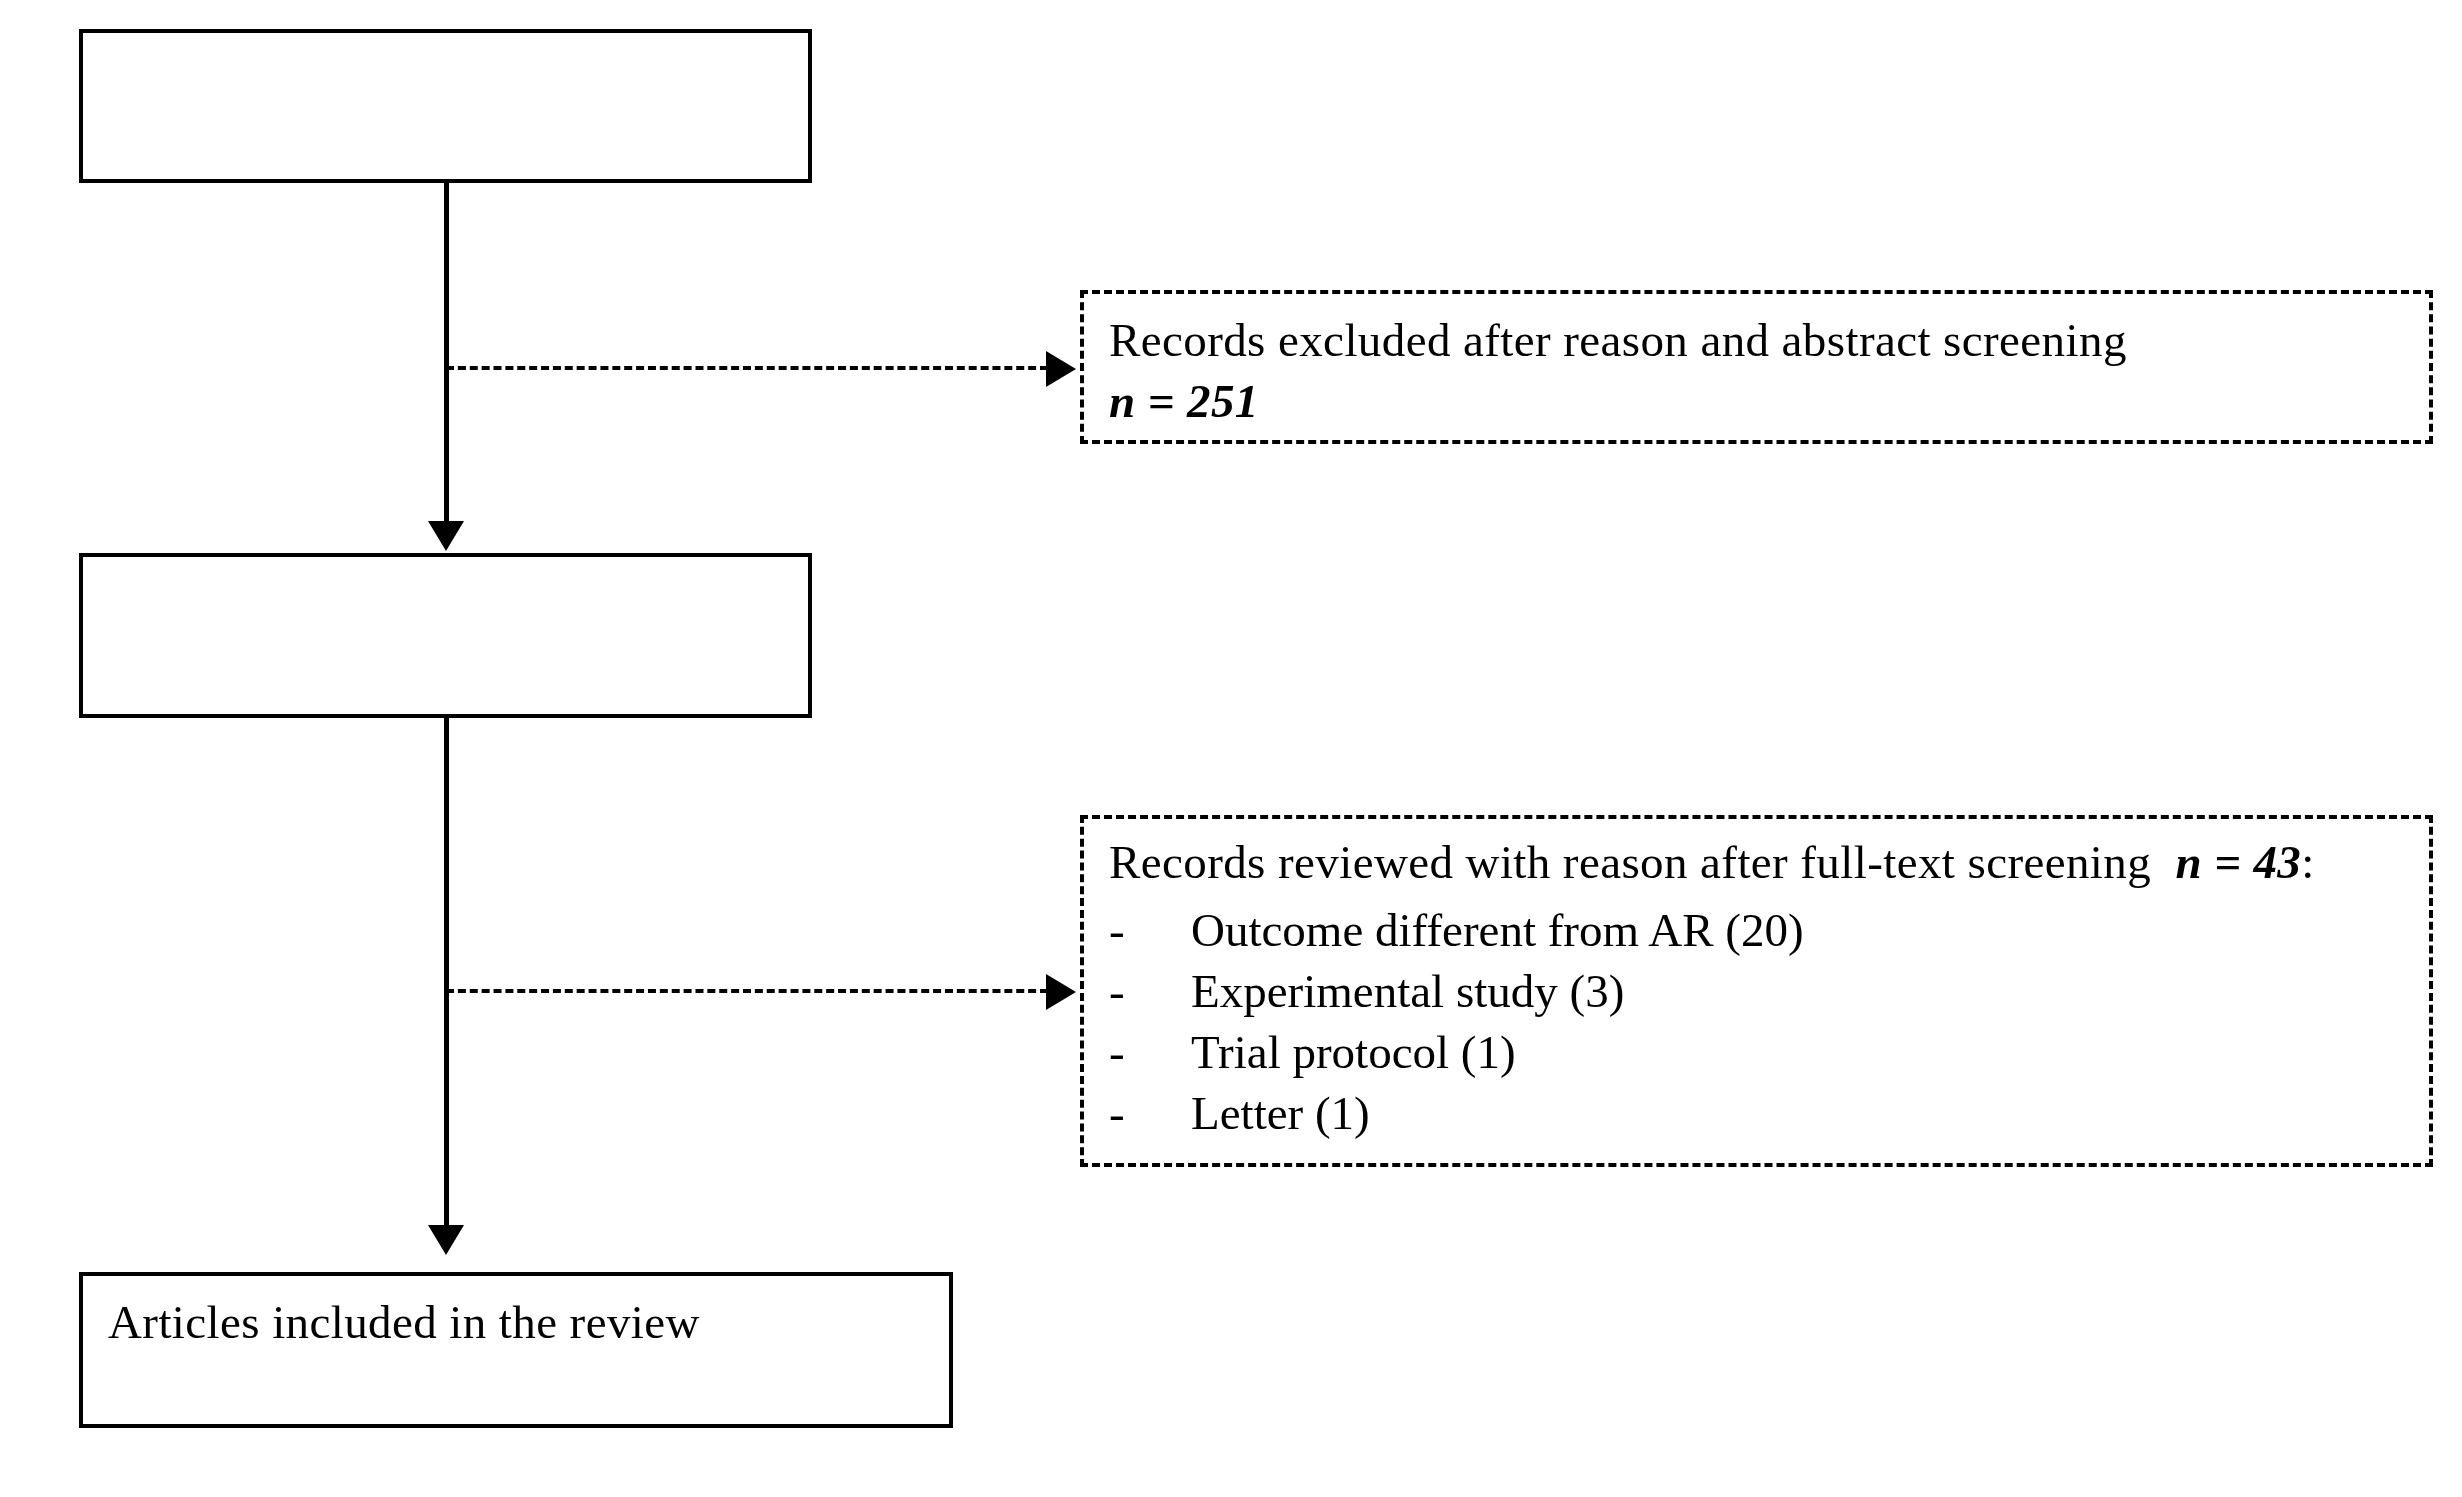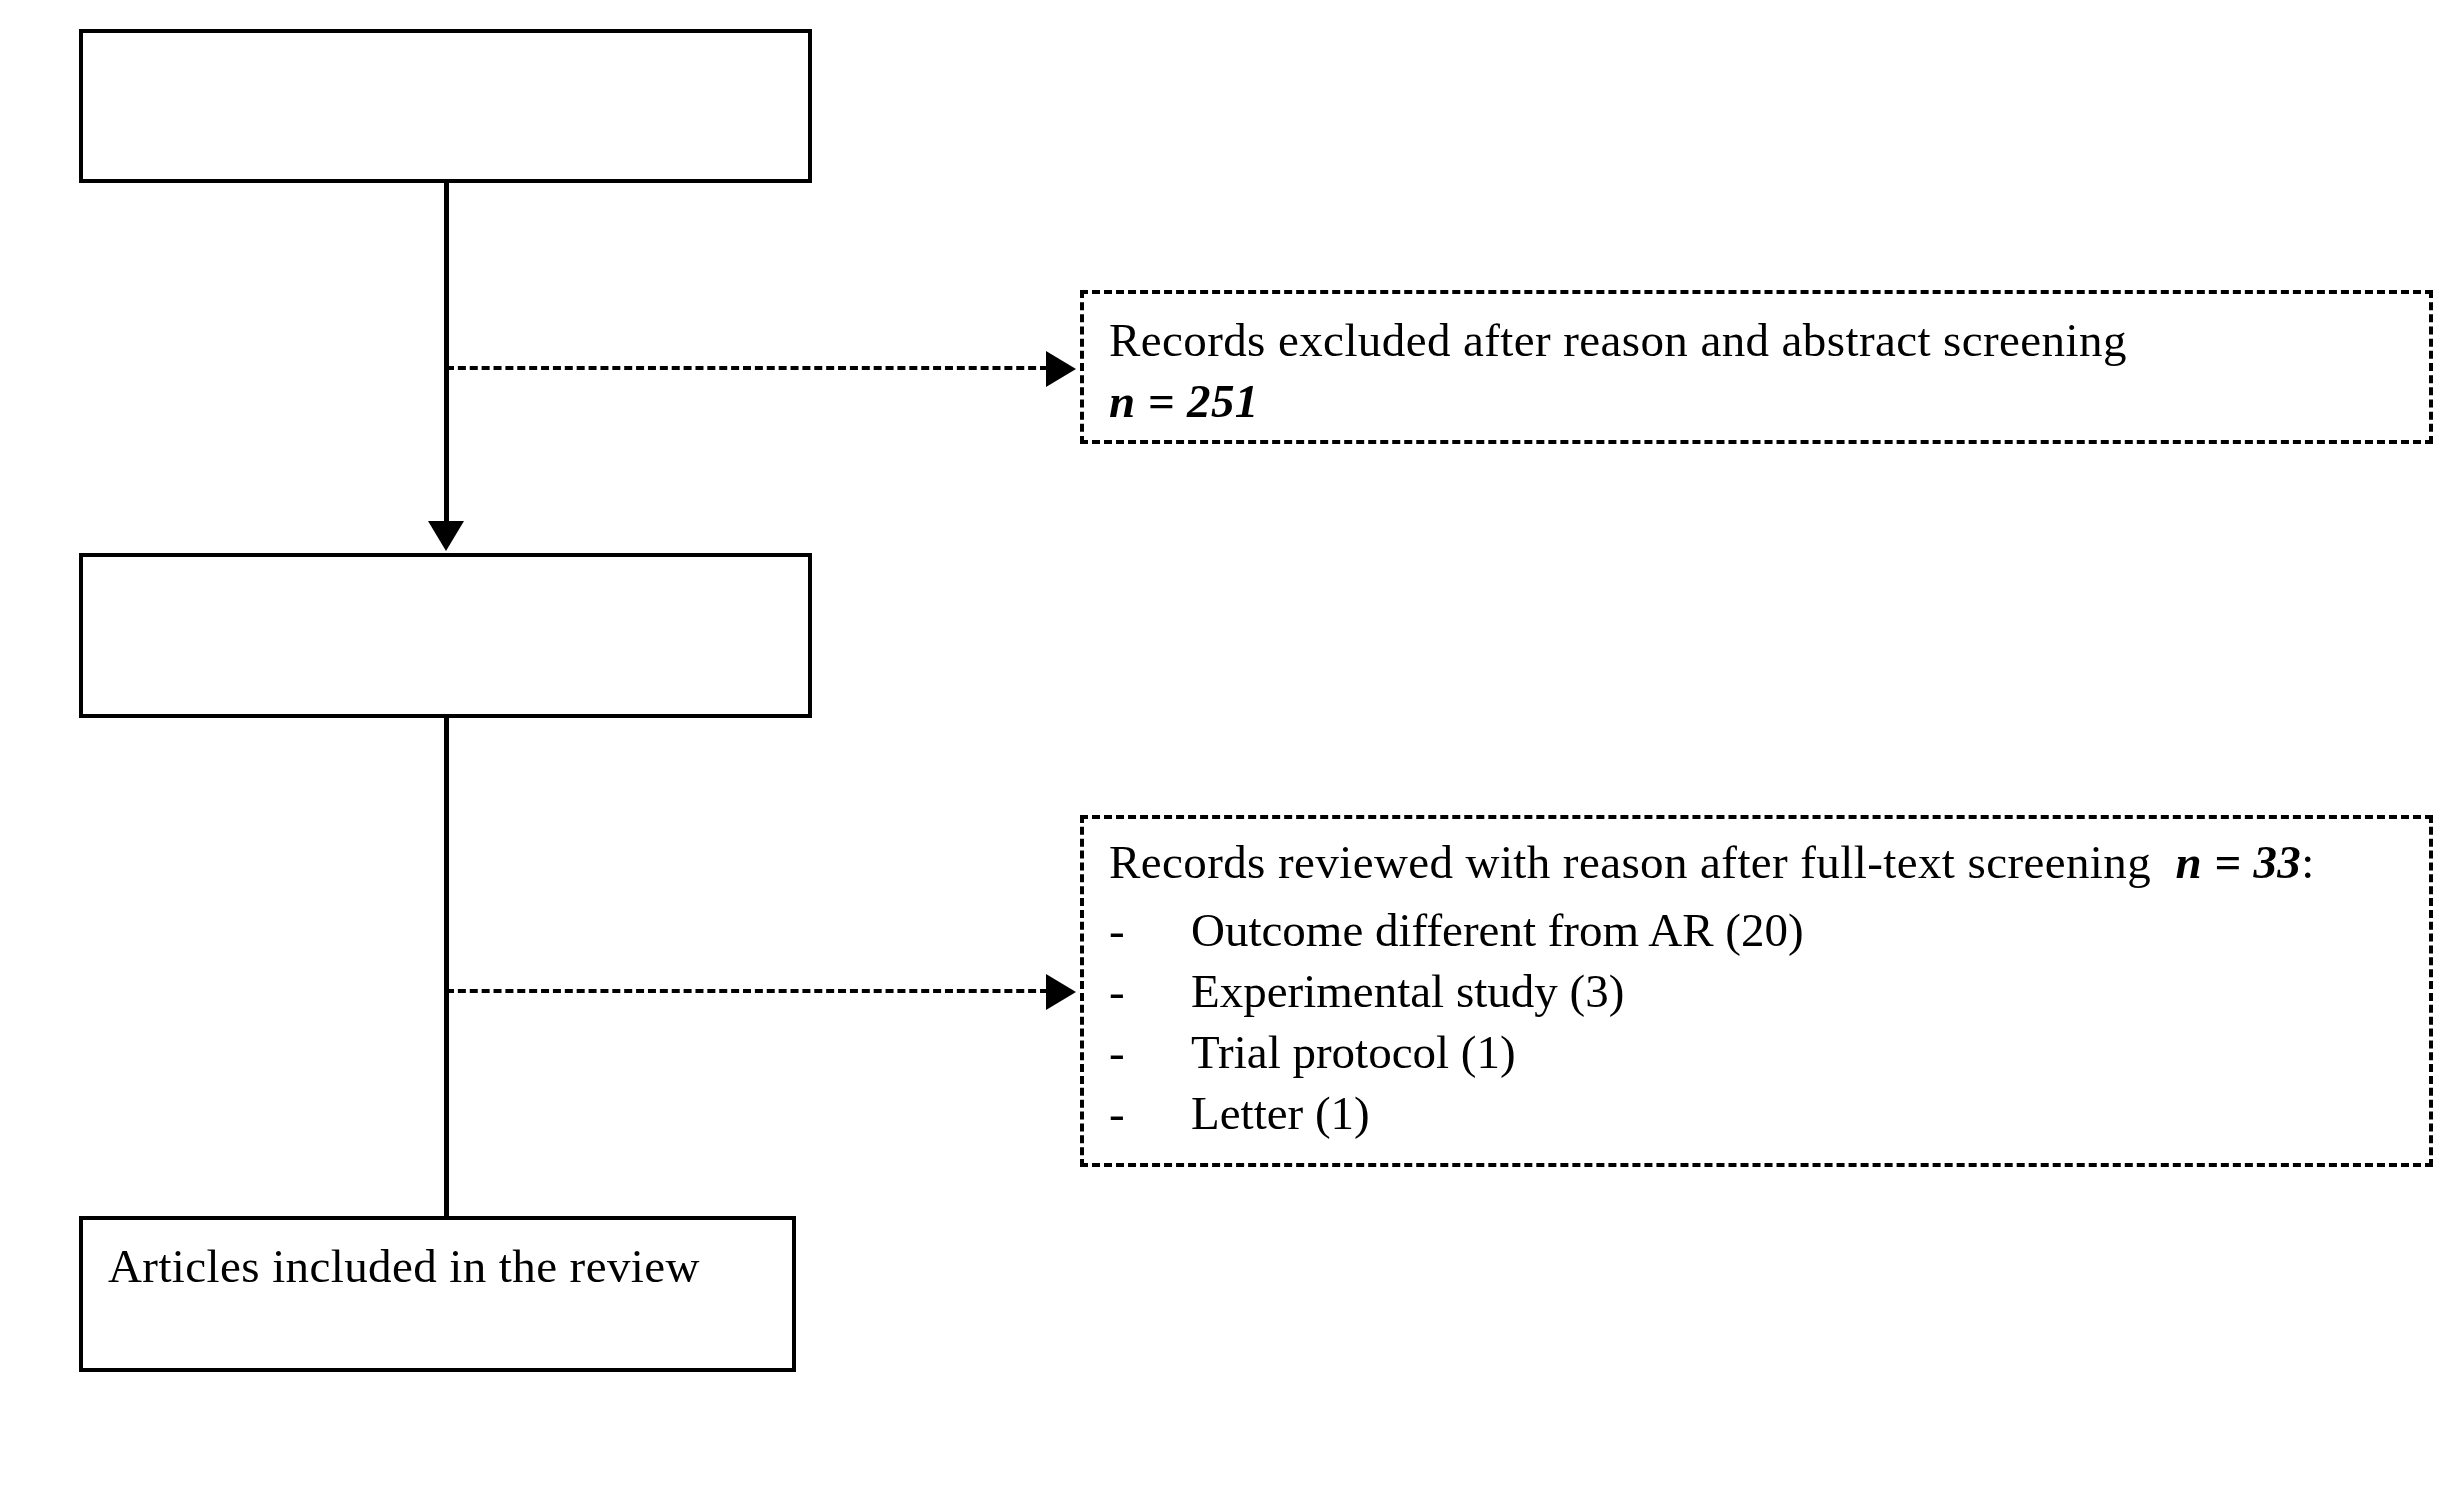--- a/index.html
+++ b/index.html
@@ -130,21 +130,21 @@
   </div>
 
   <div class="node solid" style="left:79px; top:553px; width:733px; height:165px;">
     <div class="node-inner">
     </div>
   </div>
 
   <div class="node dashed" style="left:1080px; top:815px; width:1353px; height:352px;">
     <div class="node-inner" style="top:12.5px;">
       <div class="line">
-        <span>Records reviewed with reason after full-text screening</span><span>&nbsp;&nbsp;</span><span class="inline-n">n = 33</span><span>:</span>
+        <span>Records reviewed with reason after full-text screening</span><span>&nbsp;&nbsp;</span><span class="inline-n">n = 43</span><span>:</span>
       </div>
       <div class="reason-list">
         <div class="reason-row">
           <span class="reason-dash">-</span>
           <span class="reason-text">Outcome different from AR (20)</span>
         </div>
         <div class="reason-row">
           <span class="reason-dash">-</span>
           <span class="reason-text">Experimental study (3)</span>
         </div>
@@ -153,20 +153,20 @@
           <span class="reason-text">Trial protocol (1)</span>
         </div>
         <div class="reason-row">
           <span class="reason-dash">-</span>
           <span class="reason-text">Letter (1)</span>
         </div>
       </div>
     </div>
   </div>
 
-  <div class="node solid" style="left:79px; top:1216px; width:717px; height:156px;">
+  <div class="node solid" style="left:79px; top:1272px; width:874px; height:156px;">
     <div class="node-inner">
       <span class="line">Articles included in the review</span>
     </div>
   </div>
 
 </div>
 
 
 </body></html>

